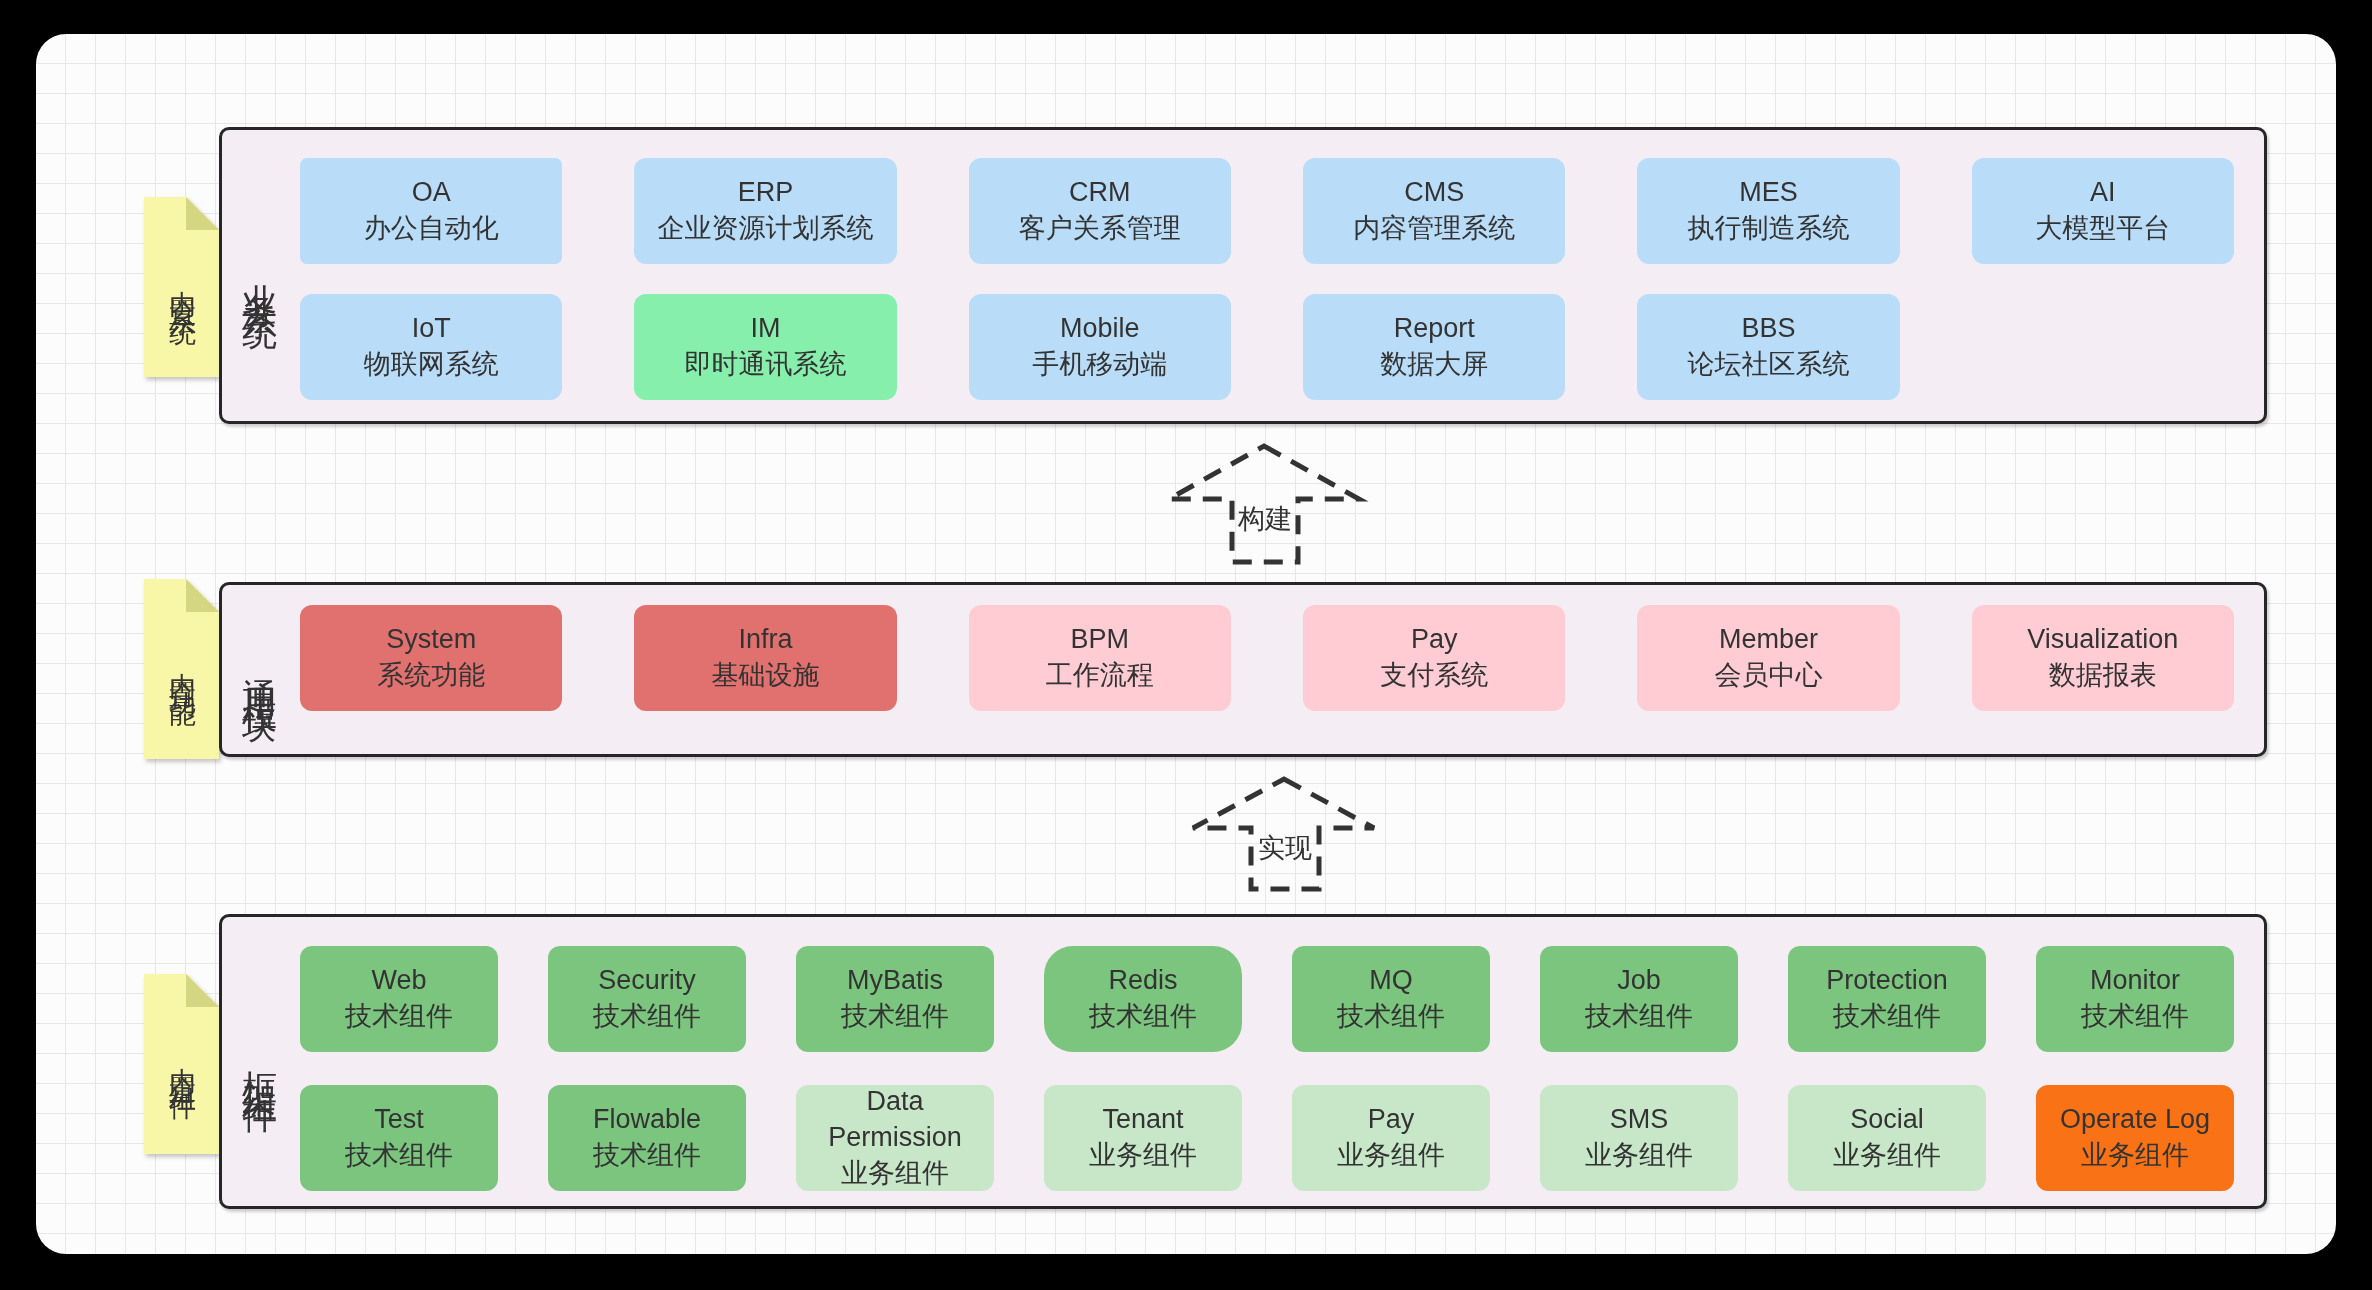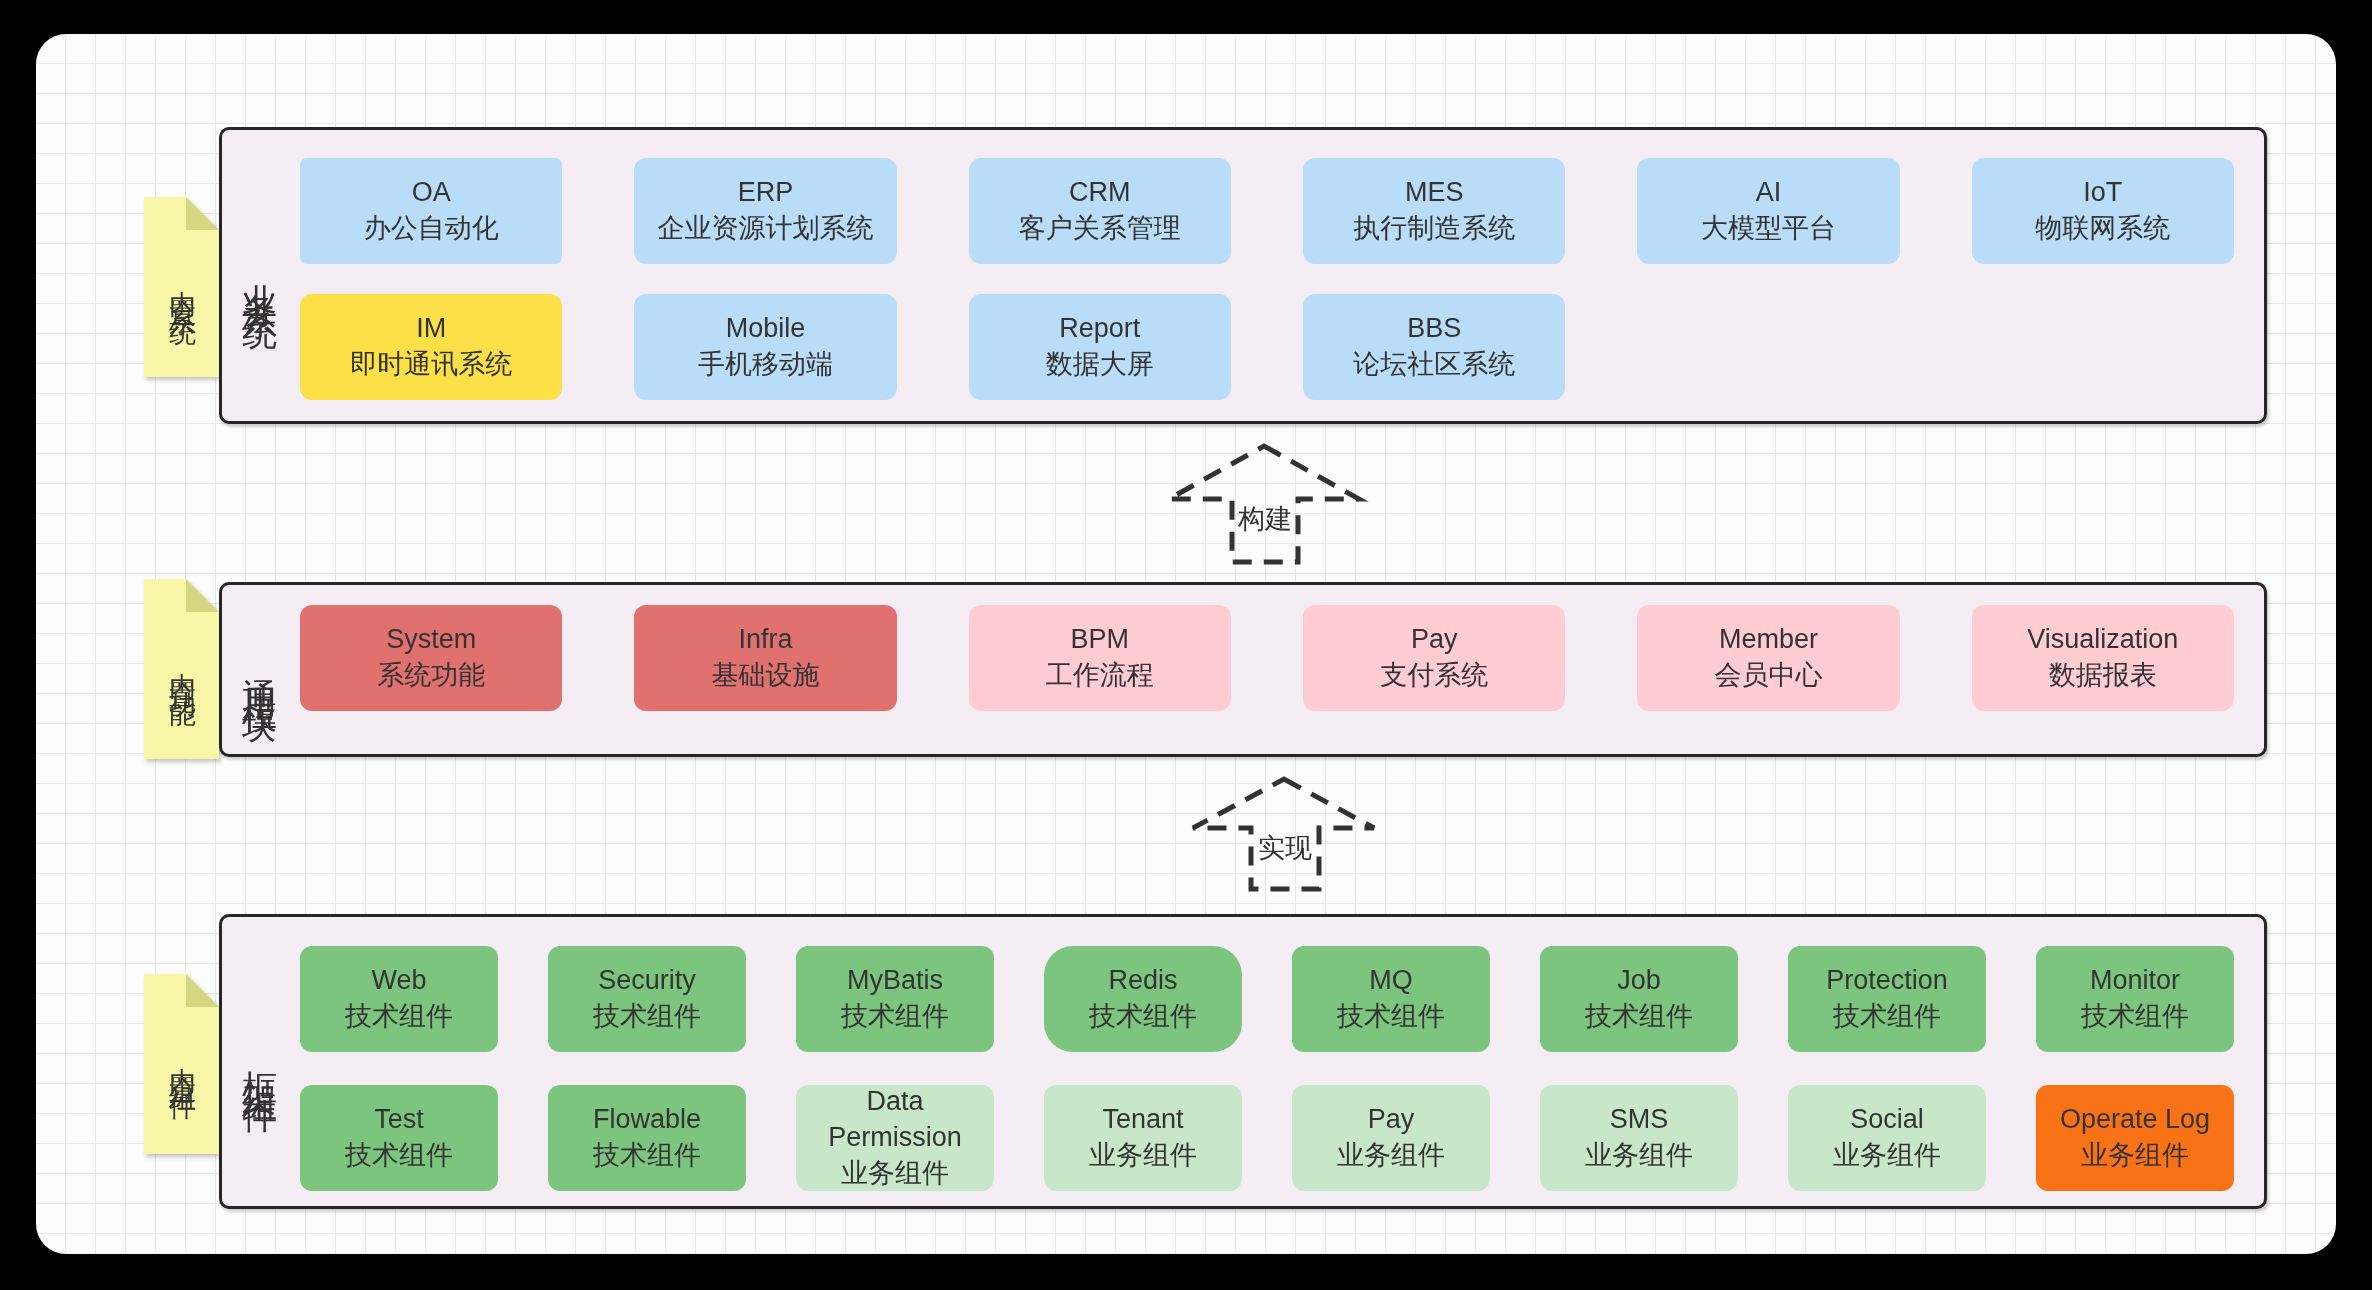--- a/index.html
+++ b/index.html
@@ -104,32 +104,36 @@
         </div>
         <div class="box" style="background: rgb(185, 220, 248);">
           <div>ERP</div>
           <div>企业资源计划系统</div>
         </div>
         <div class="box" style="background: rgb(185, 220, 248);">
           <div>CRM</div>
           <div>客户关系管理</div>
         </div>
         <div class="box" style="background: rgb(185, 220, 248);">
+          <div>CMS</div>
+          <div>内容管理系统</div>
+        </div>
+        <div class="box" style="background: rgb(185, 220, 248);">
           <div>MES</div>
           <div>执行制造系统</div>
         </div>
         <div class="box" style="background: rgb(185, 220, 248);">
           <div>AI</div>
           <div>大模型平台</div>
         </div>
         <div class="box" style="background: rgb(185, 220, 248);">
           <div>IoT</div>
           <div>物联网系统</div>
         </div>
-        <div class="box" style="background: #fde047;">
+        <div class="box" style="background: #86efac;">
           <div>IM</div>
           <div>即时通讯系统</div>
         </div>
         <div class="box" style="background: rgb(185, 220, 248);">
           <div>Mobile</div>
           <div>手机移动端</div>
         </div>
         <div class="box" style="background: rgb(185, 220, 248);">
           <div>Report</div>
           <div>数据大屏</div>

